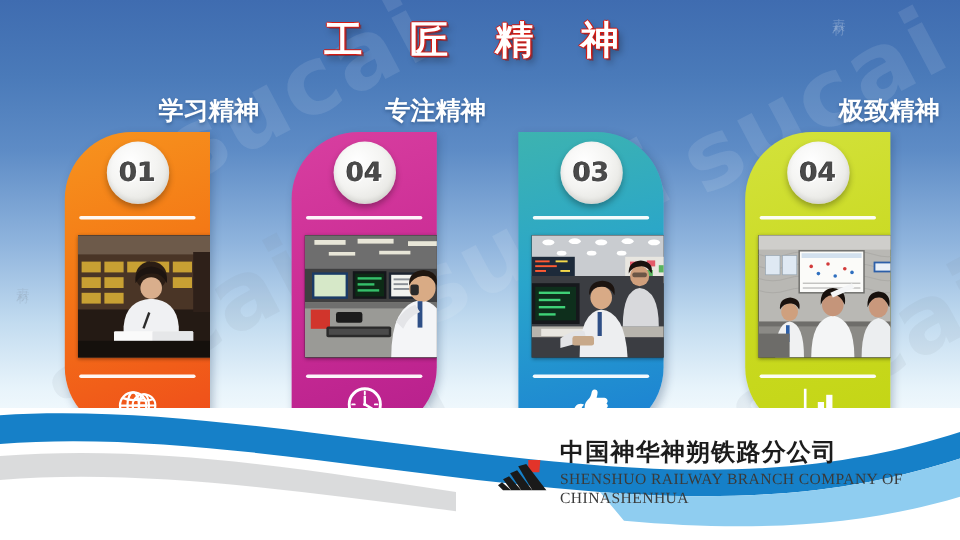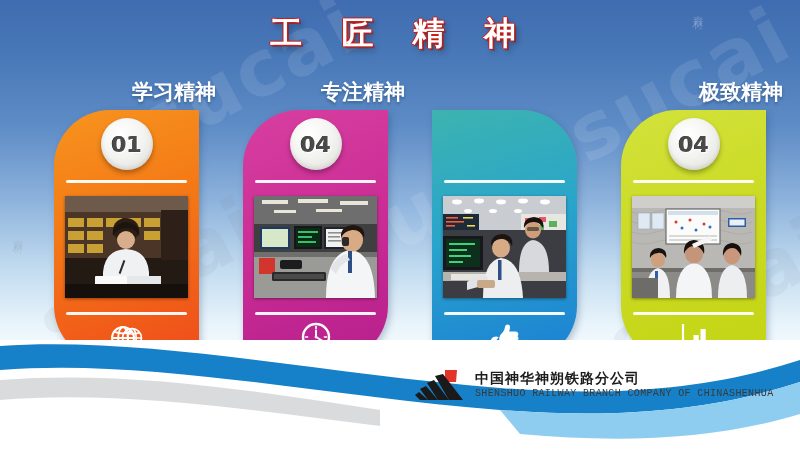--- a/index.html
+++ b/index.html
@@ -85,21 +85,21 @@
     font-weight: bold;
     color: #ffffff;
     text-shadow: 0 2px 3px rgba(20,50,90,0.45);
     font-family: "DejaVu Sans", "Liberation Sans", sans-serif;
   }
 
   
   .card {
     position: absolute;
     top: 110px;
-    width: 145px;
+    width: 121px;
     height: 252px;
     overflow: hidden;
     box-shadow: 2px 3px 7px rgba(20,50,90,0.28);
   }
   .card.c1 {
     left: 54px;
     background: linear-gradient(160deg, #f7941e 0%, #f47a16 40%, #ef4b1b 100%);
     border-radius: 56px 0 0 56px;
   }
   .card.c2 {
@@ -184,33 +184,33 @@
     left: 415px;
     top: 368px;
     display: flex;
     align-items: center;
     gap: 8px;
   }
   #brand-mark { width: 52px; height: 34px; }
   #brand-mark svg { display: block; width: 100%; height: 100%; }
   #brand-text { display: flex; flex-direction: column; }
   #brand-cn {
-    font-size: 14px;
+    font-size: 20px;
     font-weight: bold;
     color: #1c1c1c;
     letter-spacing: 1px;
     line-height: 1.05;
-    font-family: Liberation Sans, sans-serif;
+    font-family: Liberation Mono, monospace;
   }
   #brand-en {
-    font-size: 10px;
+    font-size: 13px;
     color: #3a3a3a;
     letter-spacing: 0.35px;
     margin-top: 2px;
-    font-family: Liberation Mono, monospace;
+    font-family: Liberation Serif, serif;
   }
 </style>
 </head>
 <body>
 
 <div id="stage">
 
   <div class="wm wm1">sucai</div>
   <div class="wm wm2">sucai</div>
   <div class="wm wm3">sucai</div>
@@ -340,20 +340,21 @@
           <line x1="28.4" y1="19" x2="30.5" y2="19"></line>
         </g>
         <line x1="20" y1="19" x2="20" y2="12.5" stroke="#ffffff" stroke-width="2" stroke-linecap="round"></line>
         <line x1="20" y1="19" x2="26" y2="22.5" stroke="#ffffff" stroke-width="2" stroke-linecap="round"></line>
         <circle cx="20" cy="19" r="1.4" fill="#ffffff"></circle>
       </svg>
     </div>
   </div>
 
   <div class="card c3">
+    <div class="badge">03</div>
     <div class="divider top"></div>
     <div class="photo">
       <svg viewBox="0 0 123 102" preserveAspectRatio="none">
         <rect width="123" height="102" fill="#55565a"></rect>
         <rect x="0" y="0" width="123" height="34" fill="#c9ccd0"></rect>
         <g fill="#ffffff">
           <ellipse cx="14" cy="6" rx="5" ry="2.4"></ellipse>
             <ellipse cx="36" cy="5" rx="5" ry="2.4"></ellipse>
           <ellipse cx="58" cy="6" rx="5" ry="2.4"></ellipse>
             <ellipse cx="80" cy="5" rx="5" ry="2.4"></ellipse>

